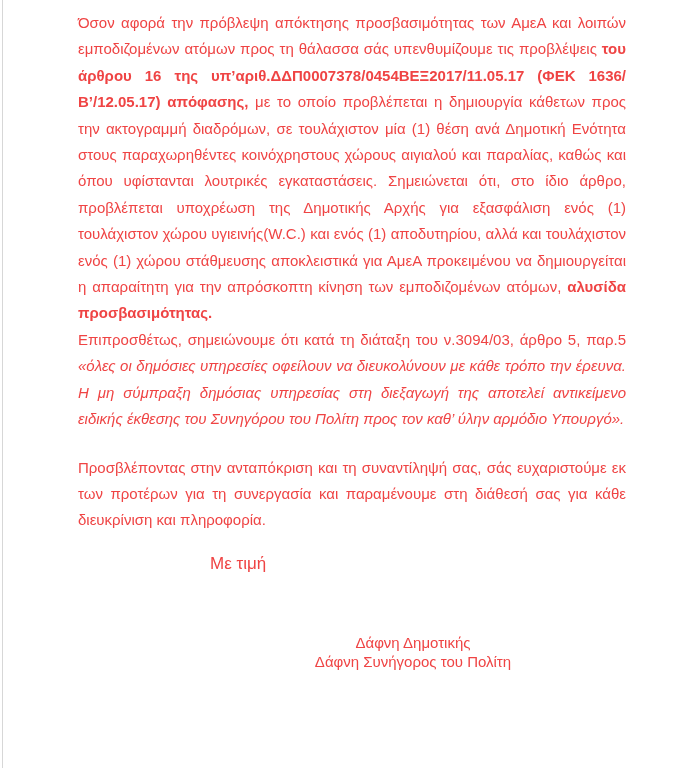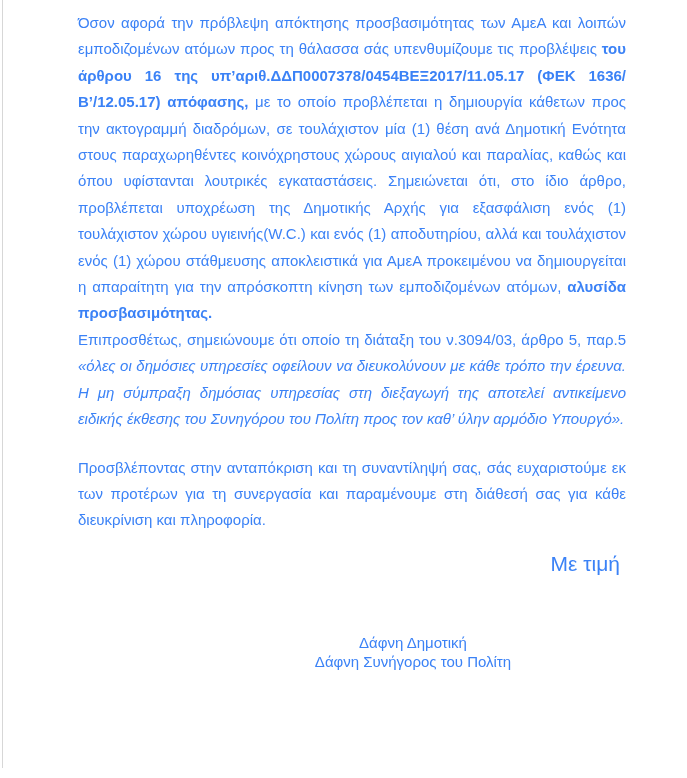--- a/index.html
+++ b/index.html
@@ -7,21 +7,21 @@
     padding: 0;
     background: #ffffff;
   }
   .page {
     position: relative;
     width: 687px;
     height: 778px;
     background: #ffffff;
     overflow: hidden;
     font-family: "Liberation Sans", "DejaVu Sans", sans-serif;
-    color: #3b82f6;
+    color: #ef4444;
   }
   .edge-line {
     position: absolute;
     left: 2px;
     top: 0;
     width: 1px;
     height: 768px;
     background: #d7d7d7;
   }
   .content {
@@ -37,25 +37,25 @@
     text-align: justify;
     text-justify: inter-word;
   }
   p.para.gap-before {
     margin-top: 22px;
   }
   .bold { font-weight: bold; }
   .italic { font-style: italic; }
   .closing-block {
     position: absolute;
-    left: 220px;
+    left: 210px;
     top: 551px;
     width: 400px;
-    text-align: right;
-    font-size: 21px;
+    text-align: left;
+    font-size: 17px;
     line-height: 26px;
   }
   .signature-block {
     position: absolute;
     left: 213px;
     top: 633px;
     width: 400px;
     text-align: center;
     font-size: 15px;
     line-height: 19px;
@@ -66,28 +66,28 @@
 <body>
 
 <div class="page">
 
   <div class="edge-line"></div>
 
   <div class="content">
 
     <p class="para"><span>Όσον αφορά την πρόβλεψη απόκτησης προσβασιμότητας των ΑμεΑ και λοιπών εμποδιζομένων ατόμων προς τη θάλασσα  σάς υπενθυμίζουμε τις προβλέψεις </span><span class="bold">του άρθρου 16 της υπ’αριθ.ΔΔΠ0007378/0454ΒΕΞ2017/11.05.17 (ΦΕΚ 1636/Β’/12.05.17) απόφασης,</span><span> με το οποίο προβλέπεται η δημιουργία κάθετων προς την ακτογραμμή διαδρόμων, σε τουλάχιστον μία (1) θέση ανά Δημοτική Ενότητα στους παραχωρηθέντες κοινόχρηστους χώρους αιγιαλού και παραλίας, καθώς και όπου υφίστανται λουτρικές εγκαταστάσεις. Σημειώνεται ότι, στο ίδιο άρθρο, προβλέπεται υποχρέωση της Δημοτικής Αρχής για εξασφάλιση ενός (1) τουλάχιστον χώρου υγιεινής(W.C.) και ενός (1) αποδυτηρίου, αλλά και τουλάχιστον ενός (1) χώρου στάθμευσης αποκλειστικά για ΑμεΑ προκειμένου να δημιουργείται η απαραίτητη για την απρόσκοπτη κίνηση των εμποδιζομένων ατόμων, </span><span class="bold">αλυσίδα προσβασιμότητας.</span></p>
 
-    <p class="para"><span>Επιπροσθέτως, σημειώνουμε ότι οποίο τη διάταξη του ν.3094/03, άρθρο 5, παρ.5 </span><span class="italic">«όλες οι δημόσιες υπηρεσίες οφείλουν να διευκολύνουν με κάθε τρόπο την έρευνα. Η μη σύμπραξη δημόσιας υπηρεσίας στη διεξαγωγή της αποτελεί αντικείμενο ειδικής έκθεσης του Συνηγόρου του Πολίτη προς τον καθ’ ύλην αρμόδιο Υπουργό».</span></p>
+    <p class="para"><span>Επιπροσθέτως, σημειώνουμε ότι κατά τη διάταξη του ν.3094/03, άρθρο 5, παρ.5 </span><span class="italic">«όλες οι δημόσιες υπηρεσίες οφείλουν να διευκολύνουν με κάθε τρόπο την έρευνα. Η μη σύμπραξη δημόσιας υπηρεσίας στη διεξαγωγή της αποτελεί αντικείμενο ειδικής έκθεσης του Συνηγόρου του Πολίτη προς τον καθ’ ύλην αρμόδιο Υπουργό».</span></p>
 
     <p class="para gap-before"><span>Προσβλέποντας στην ανταπόκριση και τη συναντίληψή σας, σάς ευχαριστούμε εκ των προτέρων για τη συνεργασία και παραμένουμε στη διάθεσή σας για κάθε διευκρίνιση και πληροφορία.</span></p>
 
   </div>
 
   <div class="closing-block">
     <span>Με τιμή</span>
   </div>
 
   <div class="signature-block">
-    <span class="sig-line">Δάφνη Δημοτική</span>
+    <span class="sig-line">Δάφνη Δημοτικής</span>
     <span class="sig-line">Δάφνη Συνήγορος του Πολίτη</span>
   </div>
 
 </div>
 
 </body></html>

